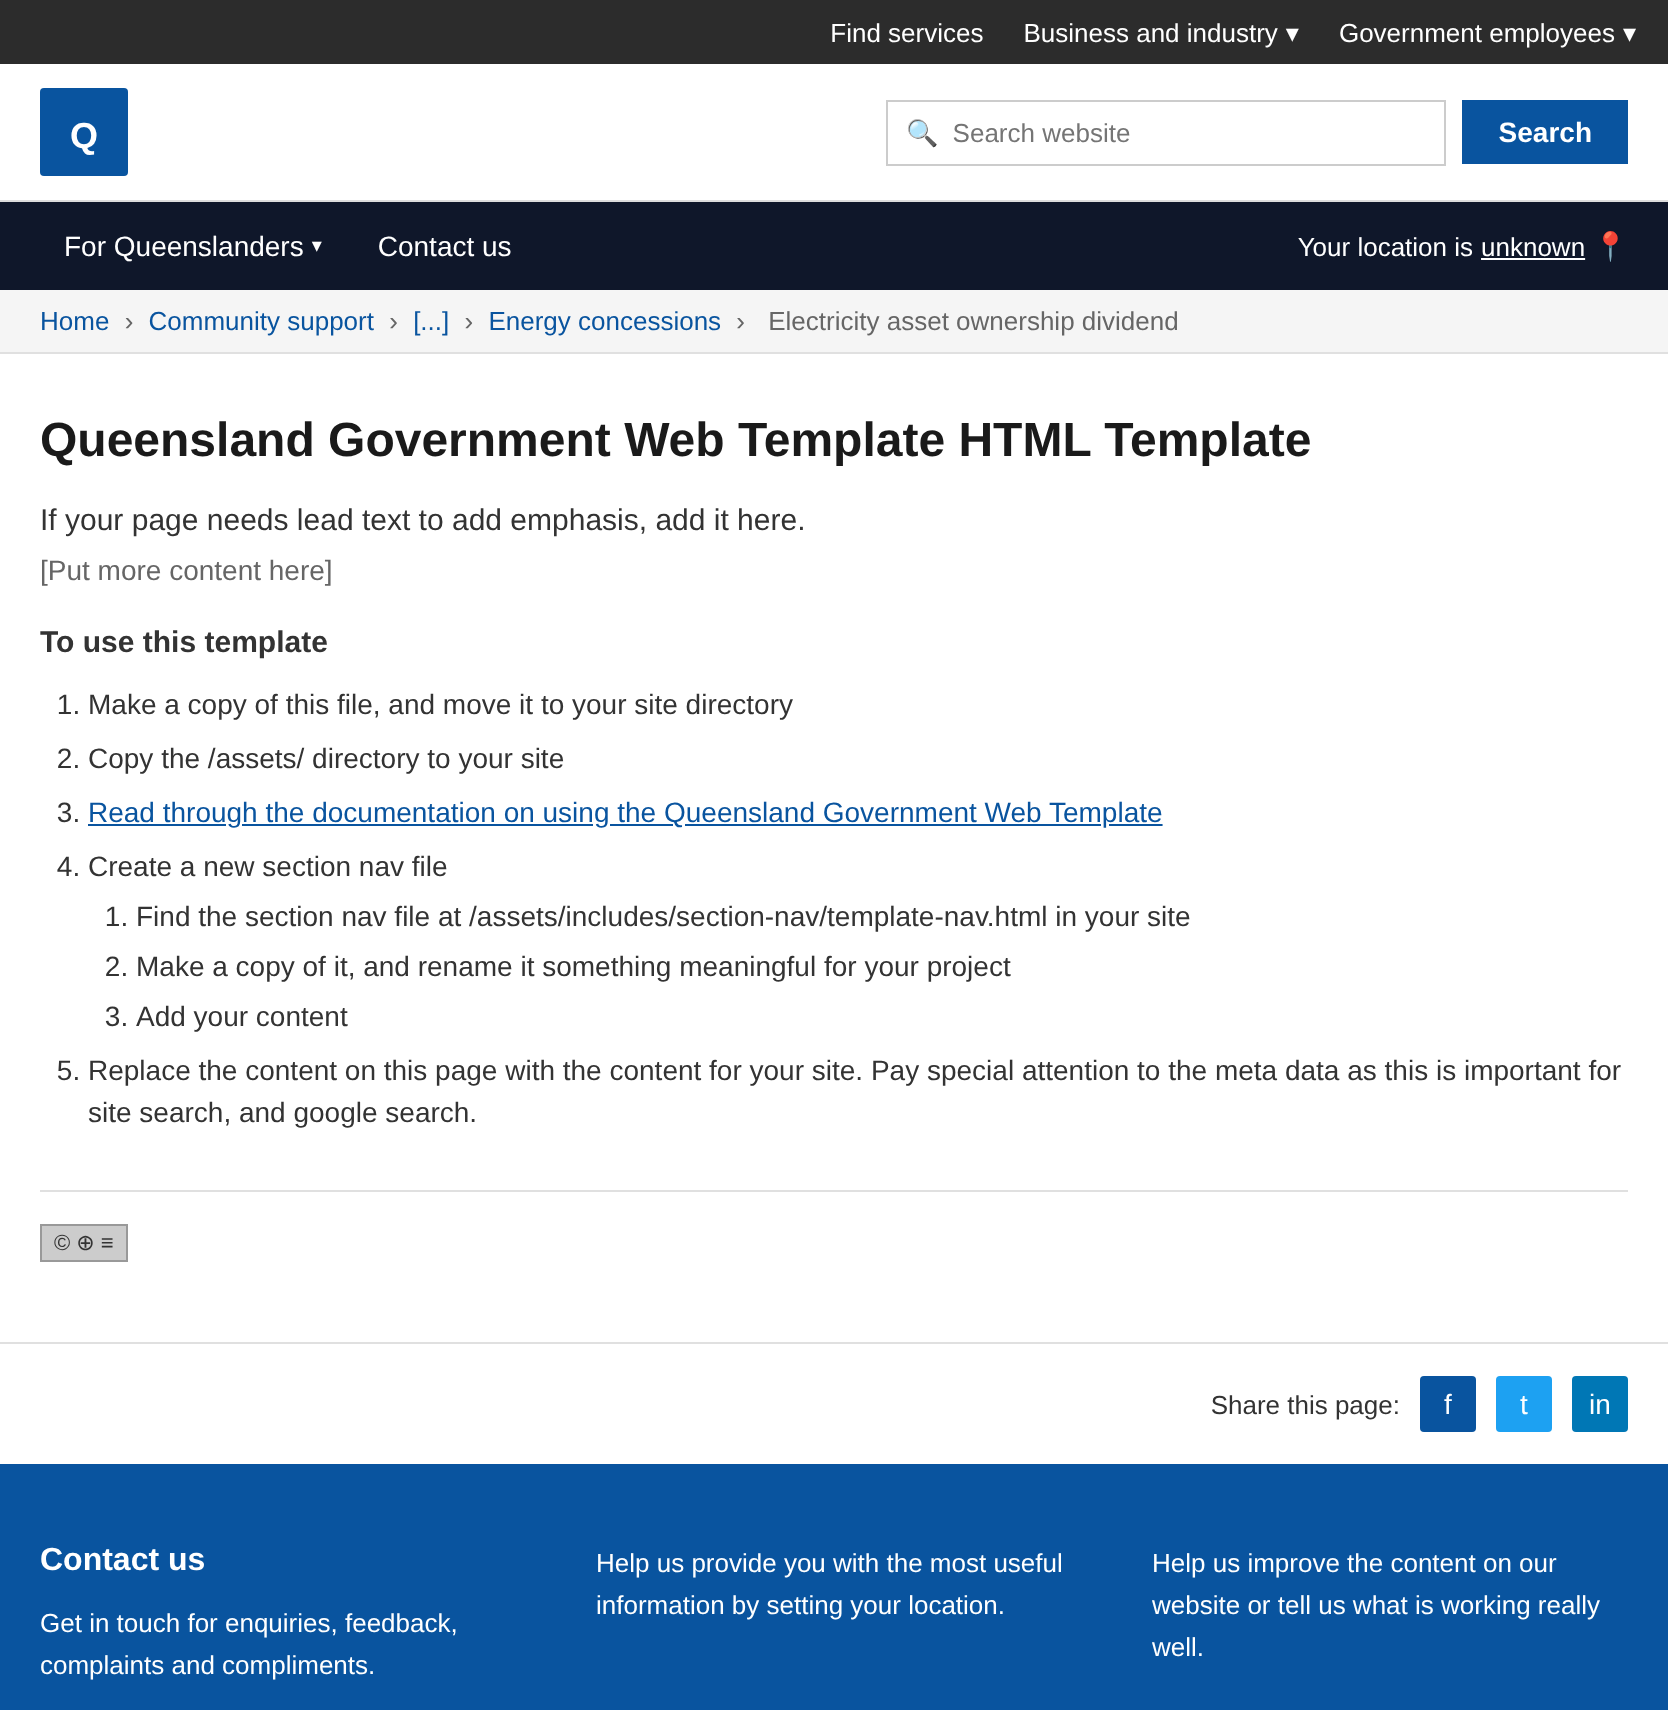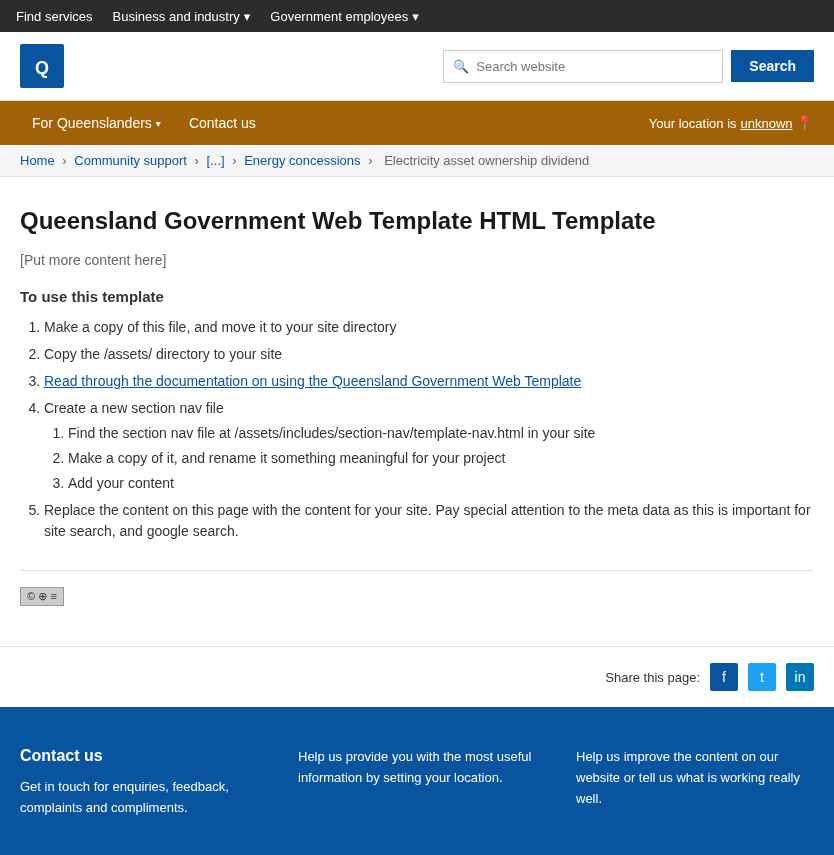--- a/index.html
+++ b/index.html
@@ -3,20 +3,21 @@
   <meta charset="utf-8">
   <style>
     * { box-sizing: border-box; margin: 0; padding: 0; }
     body { font-family: Arial, sans-serif; font-size: 14px; color: #333; background: #fff; }
 
     
     .utility-bar {
       background: #2c2c2c;
       color: #fff;
       display: flex;
+      justify-content: flex-end;
       align-items: center;
       padding: 0 16px;
       height: 32px;
       gap: 20px;
     }
     .utility-bar a, .utility-bar span {
       color: #fff;
       text-decoration: none;
       font-size: 13px;
       cursor: pointer;
@@ -73,21 +74,21 @@
       color: #fff;
       border: none;
       padding: 8px 18px;
       font-size: 14px;
       font-weight: bold;
       cursor: pointer;
     }
 
     
     .nav-bar {
-      background: #a16207;
+      background: #0f172a;
       display: flex;
       align-items: center;
       justify-content: space-between;
       padding: 0 20px;
       height: 44px;
     }
     .nav-left {
       display: flex;
       align-items: center;
       gap: 4px;
@@ -300,20 +301,21 @@
   <span> › </span>
   <a>[...]</a>
   <span> › </span>
   <a>Energy concessions</a>
   <span> › </span>
   <span>Electricity asset ownership dividend</span>
 </div>
 
 <div class="main-content">
   <h1 class="page-title">Queensland Government Web Template HTML Template</h1>
+  <p class="lead-text">If your page needs lead text to add emphasis, add it here.</p>
   <p class="placeholder-text">[Put more content here]</p>
 
   <p class="section-heading">To use this template</p>
 
   <ol class="ordered-list">
     <li>Make a copy of this file, and move it to your site directory</li>
     <li>Copy the /assets/ directory to your site</li>
     <li>
       <a>Read through the documentation on using the Queensland Government Web Template</a>
     </li>

